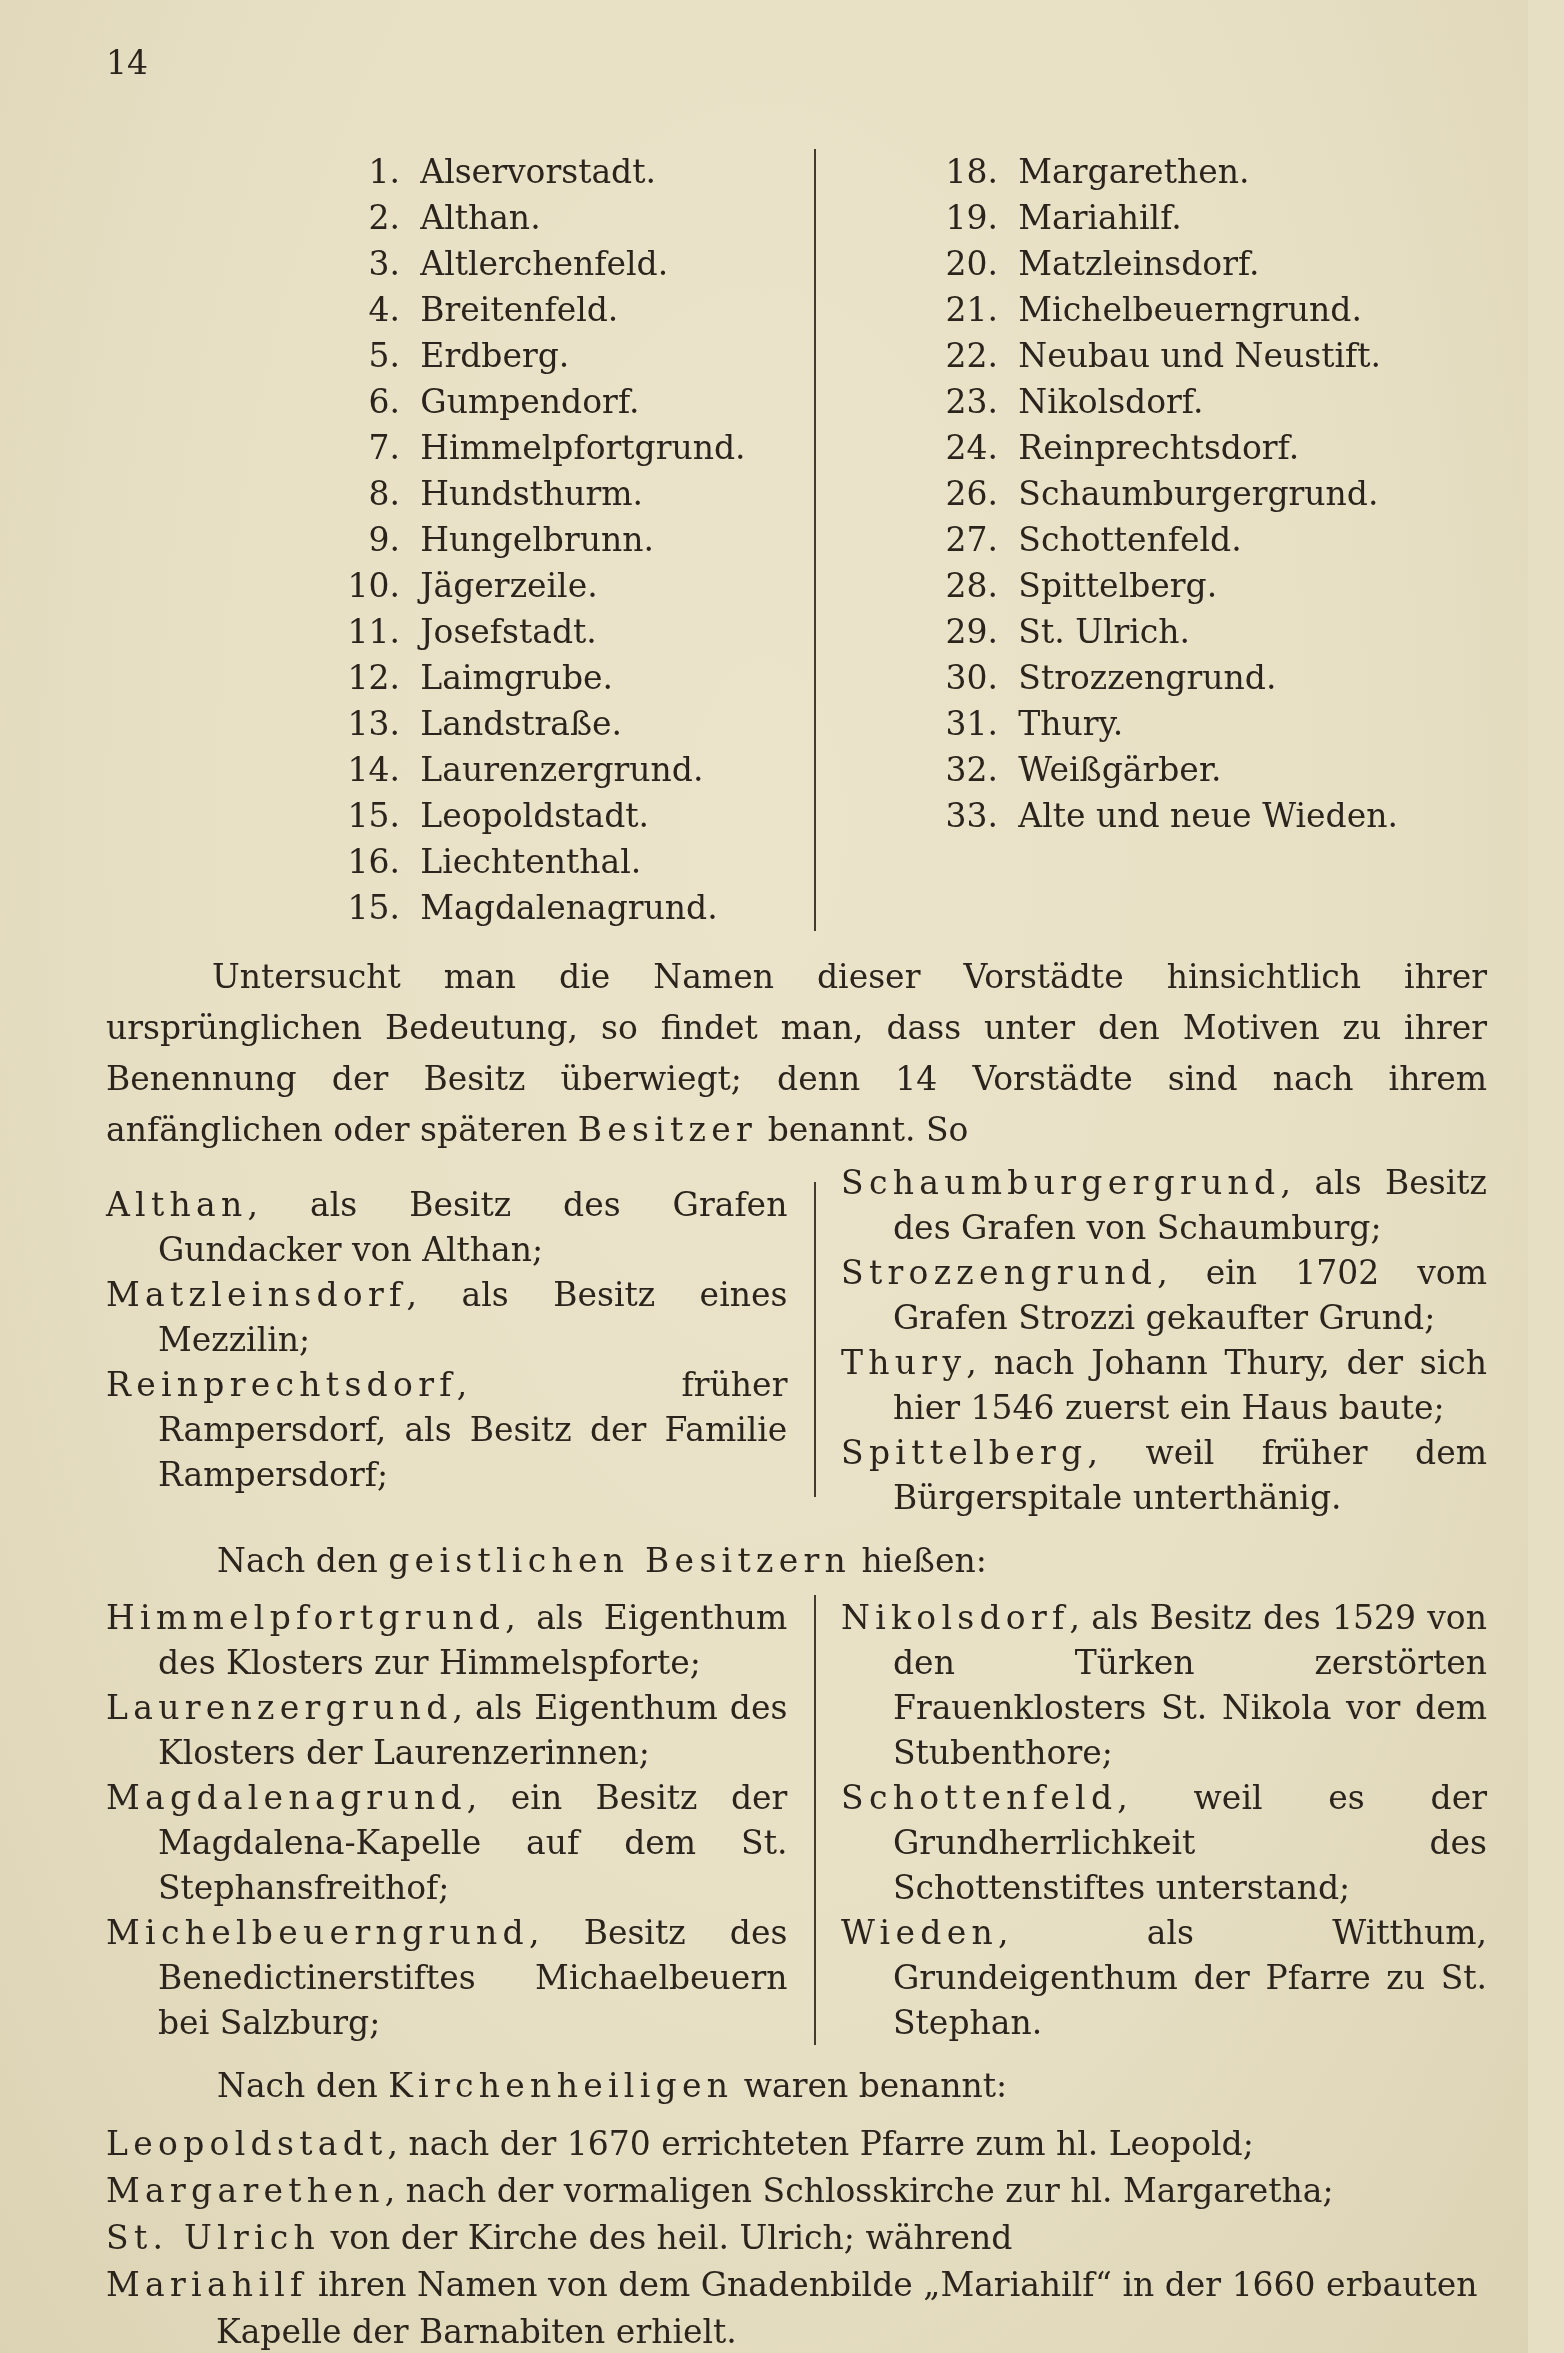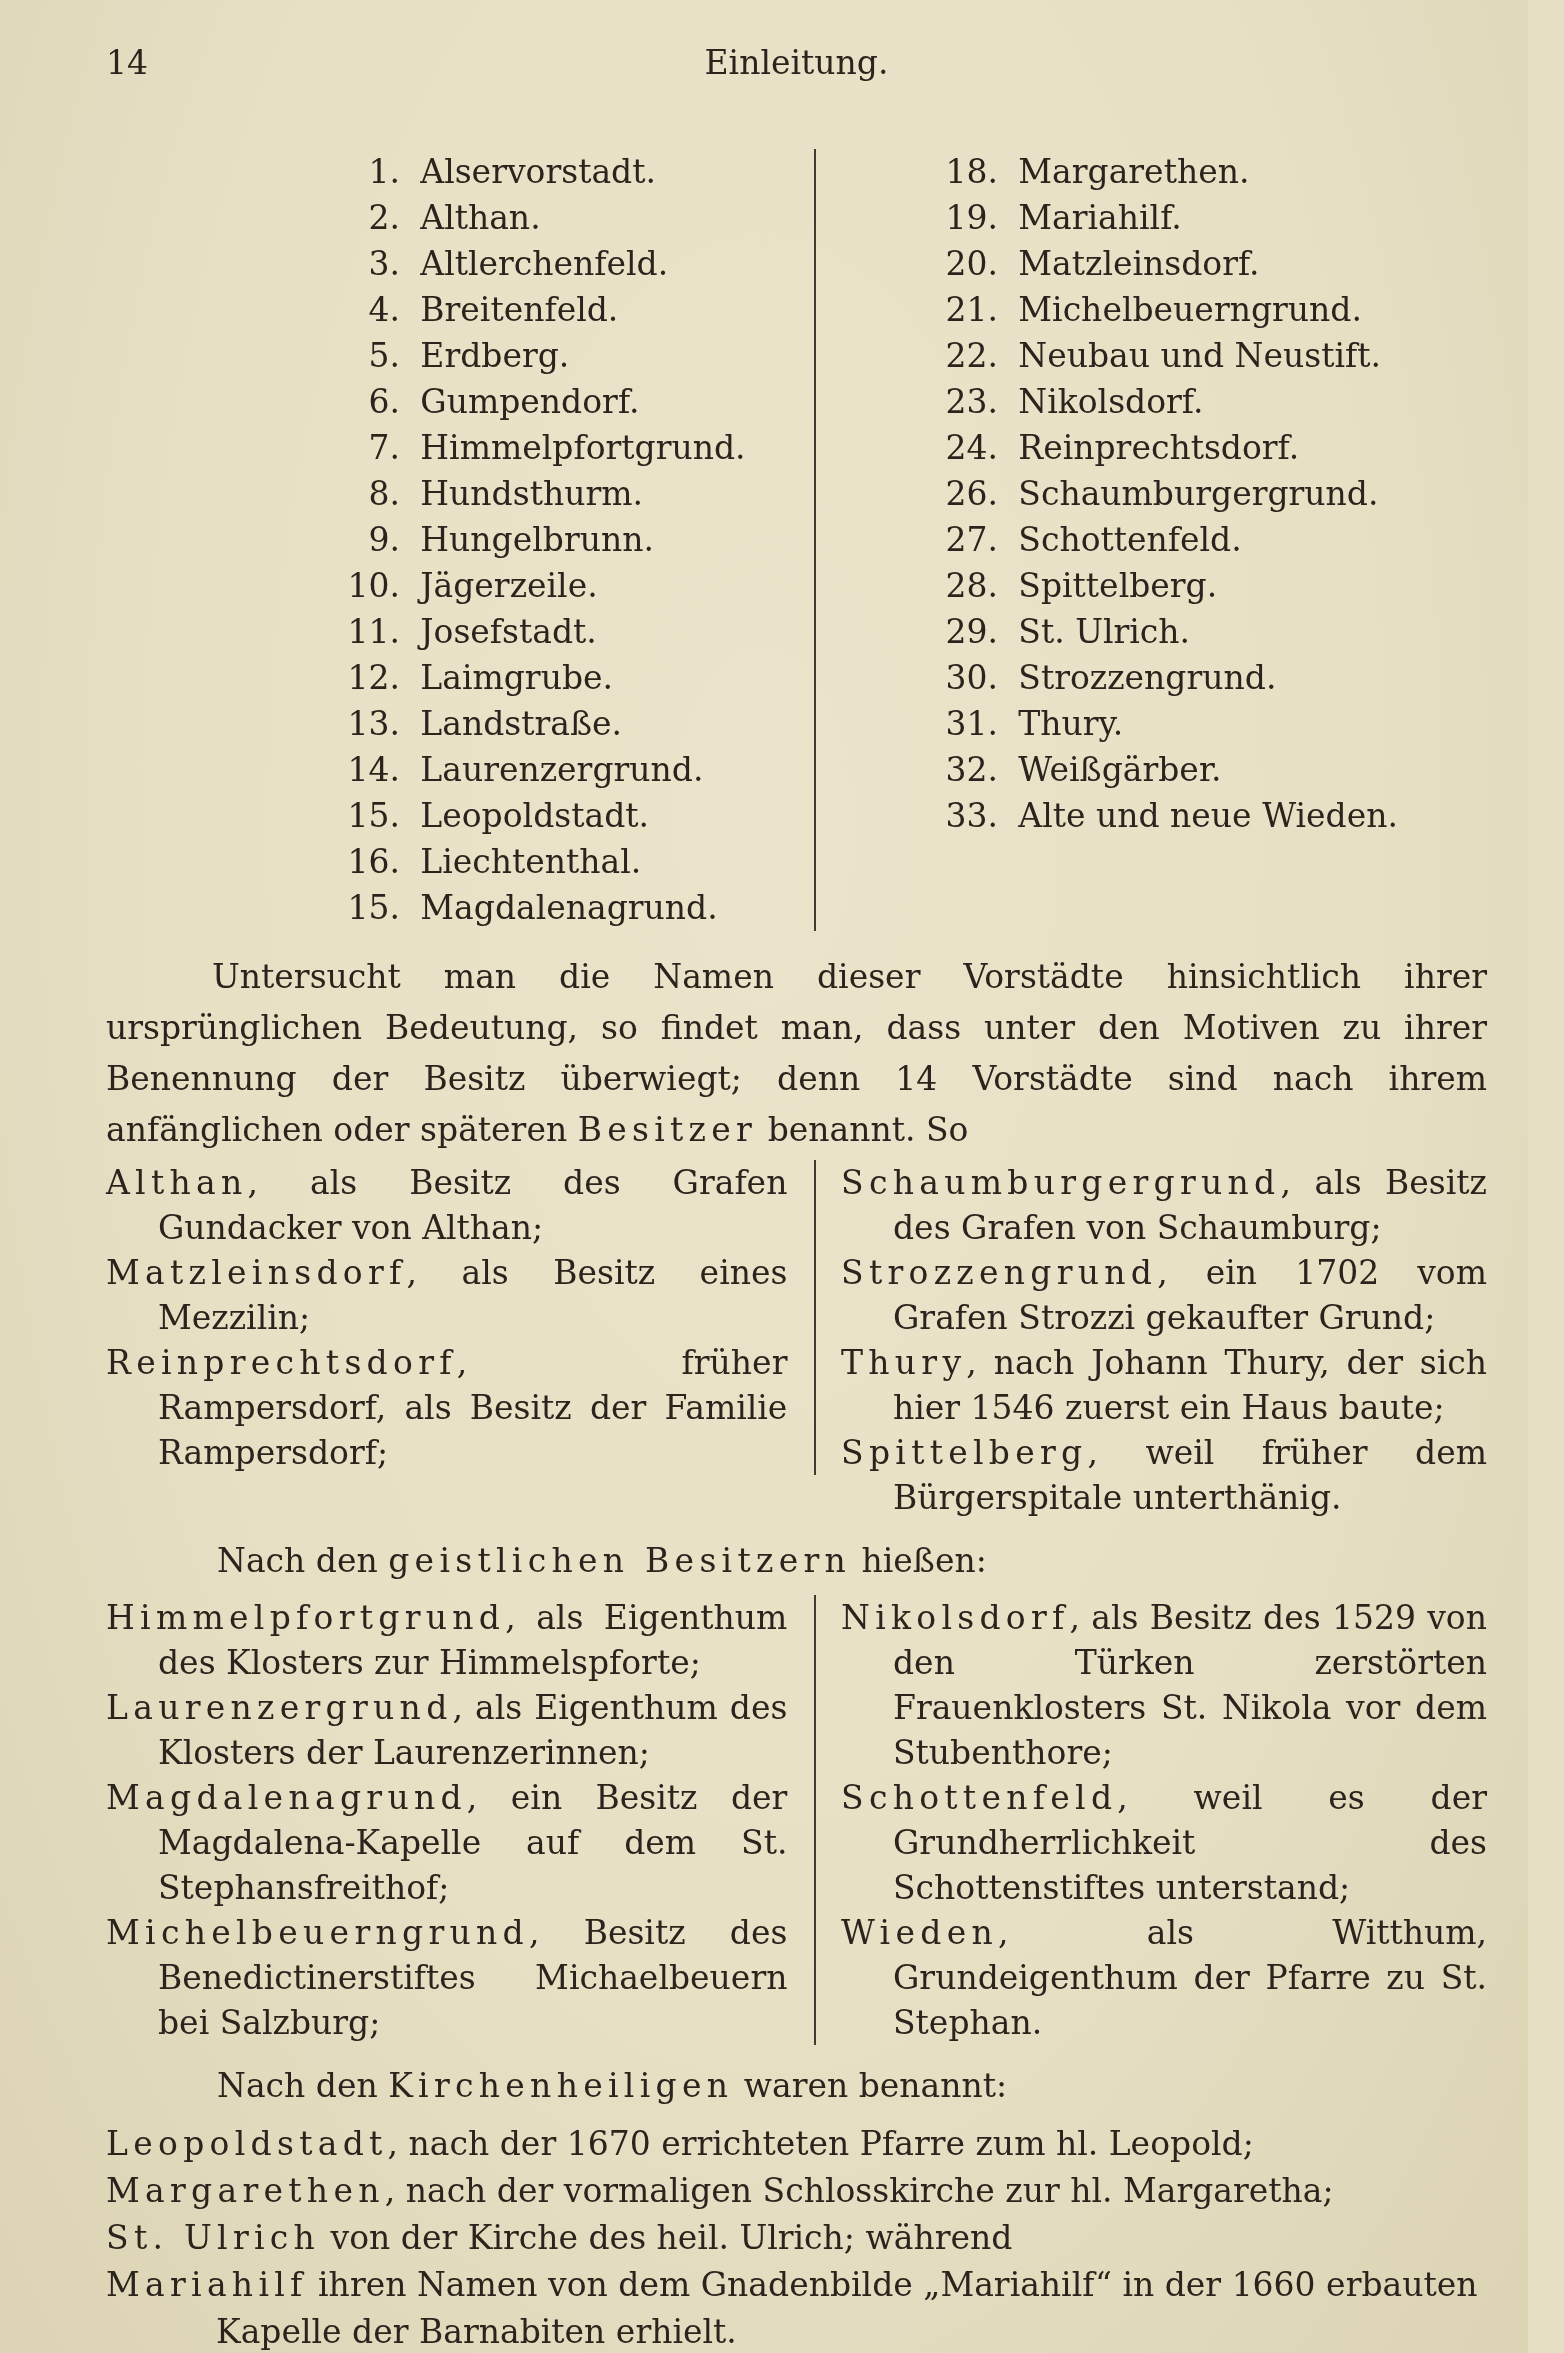--- a/index.html
+++ b/index.html
@@ -28,21 +28,21 @@
   .list-col.right{flex:1;padding-left:116px;}
   .list-row{display:flex;}
   .num{width:66px;text-align:right;margin-right:20.3px;flex:0 0 auto;}
   
   .intro{
     margin:20.3px 0 0 0;
     font-size:33px;line-height:51px;
     text-align:justify;text-indent:106px;
   }
   
-  .two-col{display:flex;align-items:flex-start;margin-top:4.7px;}
+  .two-col{display:flex;align-items:center;margin-top:4.7px;}
   .col-l{width:710px;box-sizing:border-box;border-right:2.3px solid #443b2f;padding-right:26.6px;}
   .col-r{flex:1;box-sizing:border-box;padding-left:25px;}
   .entry{
     margin:0;font-size:33px;line-height:45px;
     text-align:justify;
     padding-left:52px;text-indent:-52px;
   }
   .sperr{letter-spacing:0.16em;}
   .section-heading{
     margin:17px 0 11px 0;
@@ -54,21 +54,20 @@
     line-height:47px;text-align:left;
   }
 </style>
 </head>
 <body>
 
 <div class="page">
 
   <div class="header">
     <span class="pagenum">14</span>
-    <span class="running-title">Einleitung.</span>
   </div>
 
   <div class="list-wrap">
     <div class="list-col left">
       <div class="list-row">
           <span class="num">1.</span>
           <span>Alservorstadt.</span>
         </div>
       <div class="list-row">
           <span class="num">2.</span>

